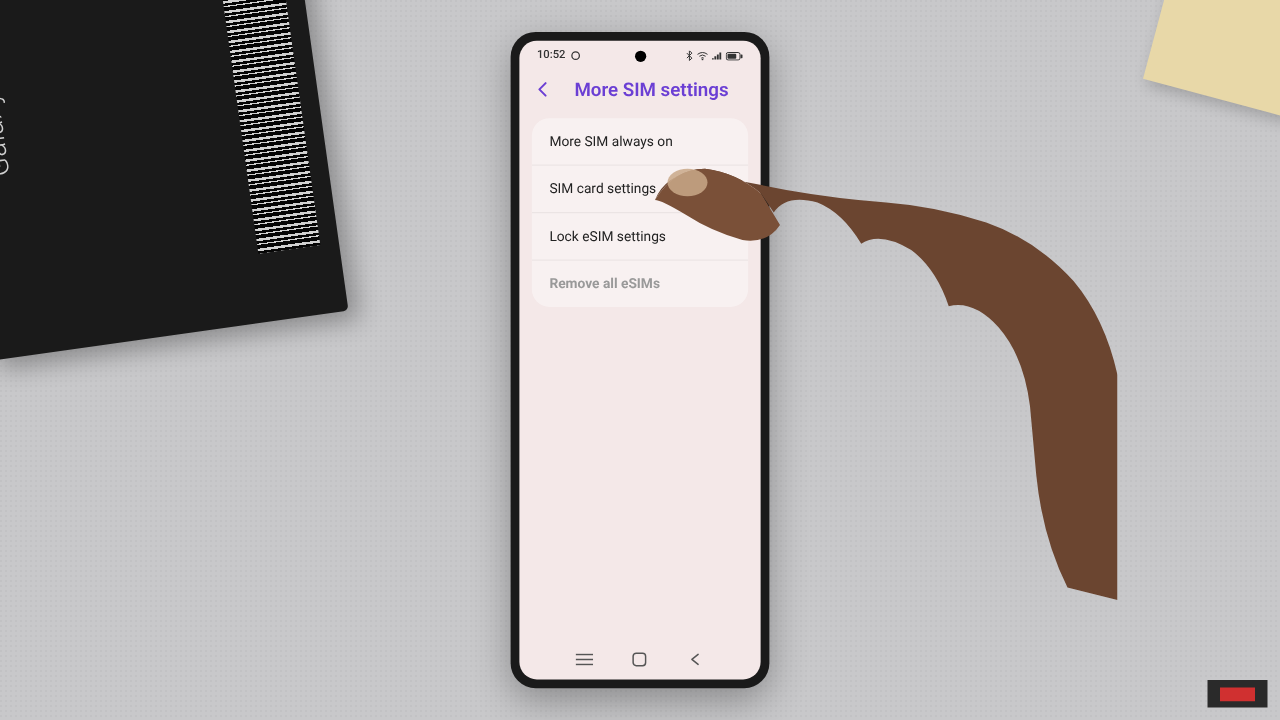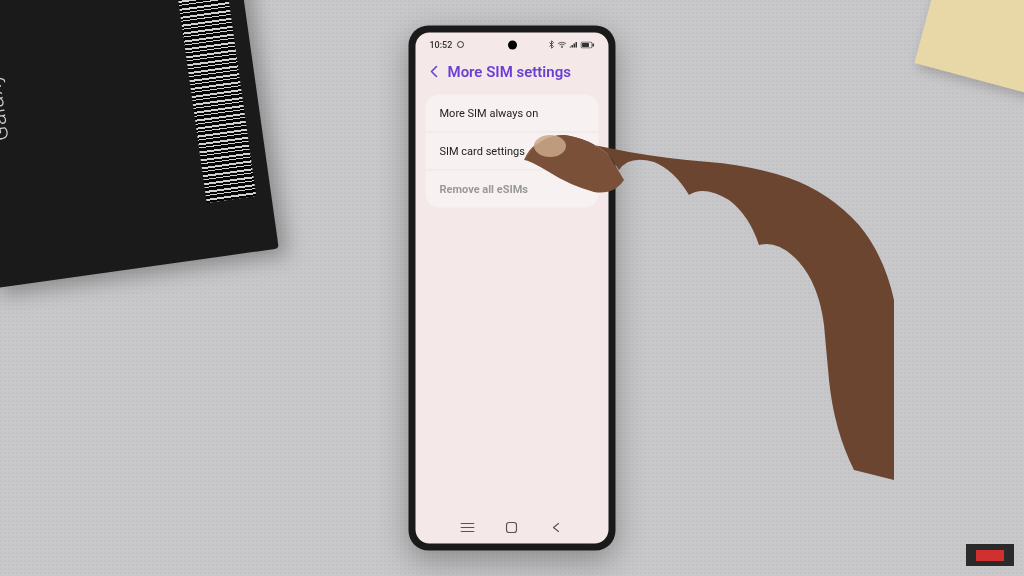--- a/index.html
+++ b/index.html
@@ -113,21 +113,21 @@
       height: 9px;
       background: #000;
       border-radius: 50%;
     }
     
     
     .header {
       display: flex;
       align-items: center;
       padding: 10px 14px 14px;
-      gap: 8px;
+      gap: 20px;
     }
     .back-chevron {
       color: #6b3fd4;
       display: flex;
       align-items: center;
     }
     .header-title {
       color: #6b3fd4;
       font-size: 15px;
       font-weight: 600;
@@ -255,20 +255,23 @@
       </span>
       <span class="header-title">More SIM settings</span>
     </div>
 
     <div class="settings-list">
       <div class="settings-item">
         <span>More SIM always on</span>
       </div>
       <div class="settings-item">
         <span>SIM card settings</span>
+      </div>
+      <div class="settings-item">
+        <span>Lock eSIM settings</span>
       </div>
       <div class="settings-item disabled">
         <span>Remove all eSIMs</span>
       </div>
     </div>
 
     <div class="nav-bar">
       <div class="nav-btn">
         <svg width="14" height="10" viewBox="0 0 14 10">
             <line x1="0" y1="1" x2="14" y2="1" stroke="#555" stroke-width="1.2"></line>

